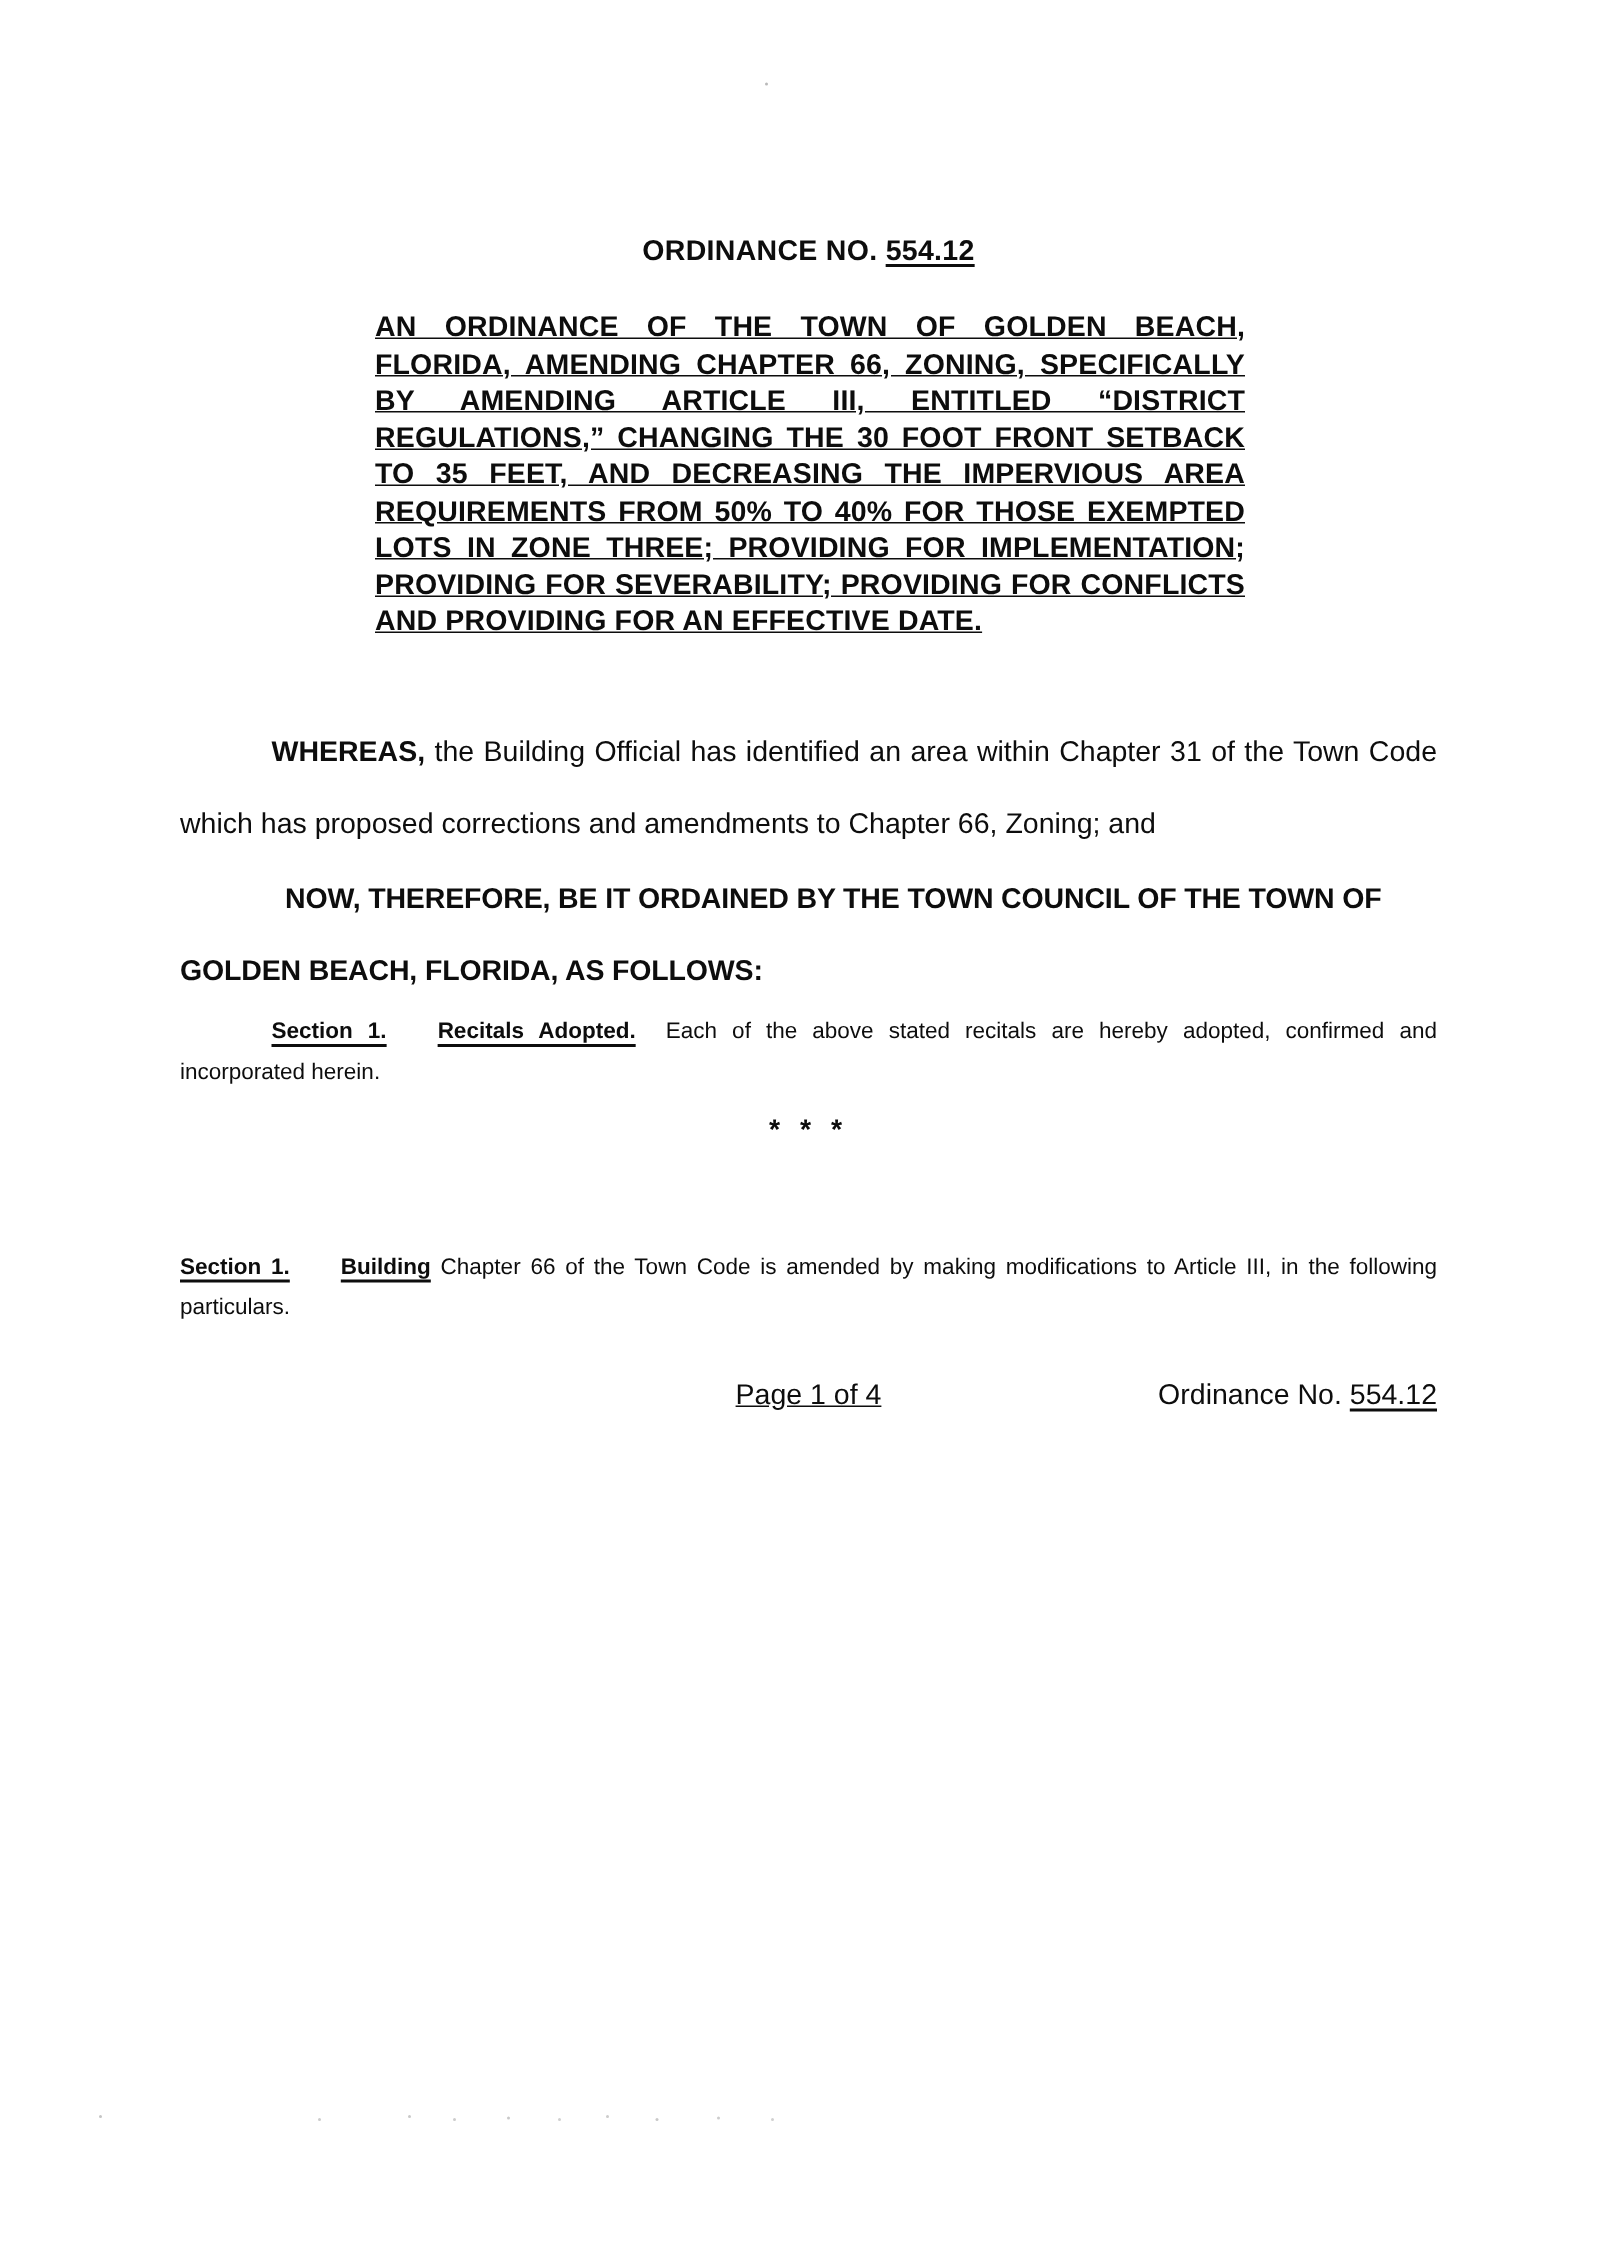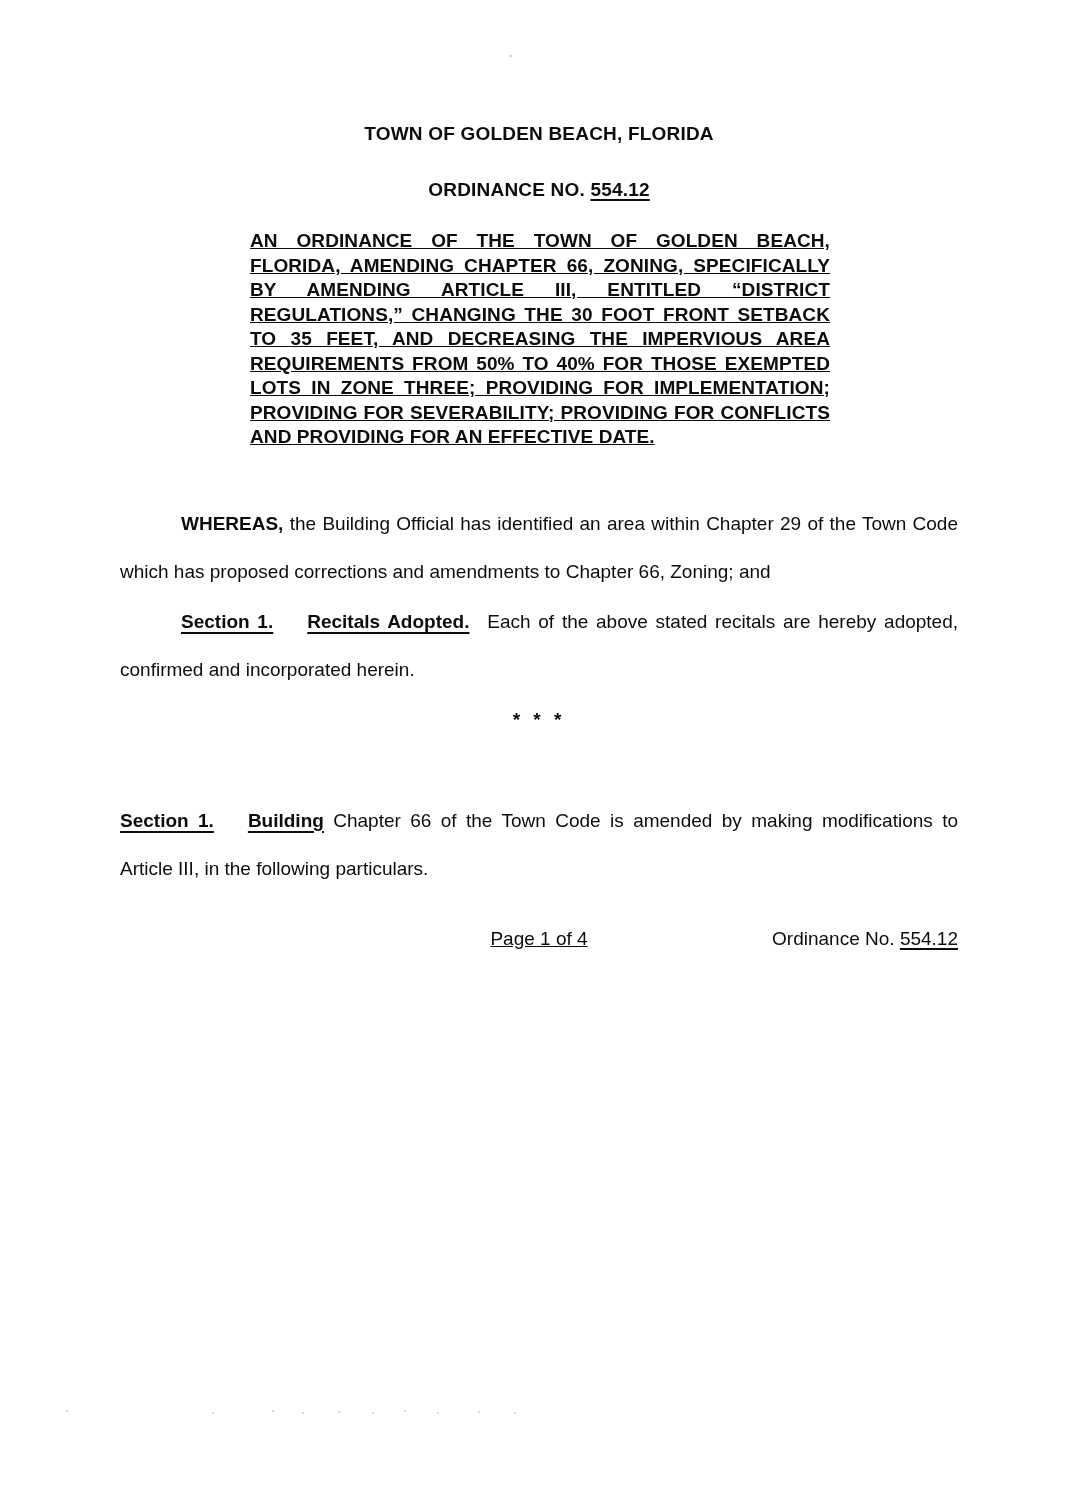--- a/index.html
+++ b/index.html
@@ -58,22 +58,22 @@
     margin: 2px 0 0 0;
     font-size: 19px;
     font-weight: bold;
     line-height: 48px;
     text-align: left;
     text-indent: 70px;
     letter-spacing: -0.1px;
   }
   .section-par {
     margin: 2px 0 0 0;
-    font-size: 19px;
-    line-height: 48px;
+    font-size: 15px;
+    line-height: 27px;
     text-align: justify;
   }
   .indent { text-indent: 61px; }
   .sec-label { font-weight: bold; text-decoration: underline; text-underline-offset: 4px; text-decoration-thickness: 2px; }
   .tab { display: inline-block; width: 34px; }
   .gap2 { display: inline-block; width: 10px; }
   .stars {
     margin: 2px 0 0 0;
     font-size: 19px;
     font-weight: bold;
@@ -113,30 +113,30 @@
   }
 </style>
 </head>
 <body>
 
 <div class="page">
   <div class="noise-top"></div>
 
   <div class="content">
 
-    <h1 class="title">TOWN OF GOLDEN BEACH, FLORIDA</h1>
 
     <div class="ord-heading"><span>ORDINANCE NO. </span><span class="u">554.12</span></div>
 
     <p class="caption">AN ORDINANCE OF THE TOWN OF GOLDEN BEACH, FLORIDA, AMENDING CHAPTER 66, ZONING, SPECIFICALLY BY AMENDING ARTICLE III, ENTITLED “DISTRICT REGULATIONS,” CHANGING THE 30 FOOT FRONT SETBACK TO 35 FEET, AND DECREASING THE IMPERVIOUS AREA REQUIREMENTS FROM 50% TO 40% FOR THOSE EXEMPTED LOTS IN ZONE THREE; PROVIDING FOR IMPLEMENTATION; PROVIDING FOR SEVERABILITY; PROVIDING FOR CONFLICTS AND PROVIDING FOR AN EFFECTIVE DATE.</p>
 
-    <p class="body-par first-body"><span class="b">WHEREAS,</span><span> the Building Official has identified an area within Chapter 29 of the Town Code which has proposed corrections and amendments to Chapter 66, Zoning; and</span></p>
+    <p class="body-par first-body"><span class="b">WHEREAS,</span><span> the Building Official has identified an area within Chapter 31 of the Town Code which has proposed corrections and amendments to Chapter 66, Zoning; and</span></p>
 
 
 
+    <p class="enacting">NOW, THEREFORE, BE IT ORDAINED BY THE TOWN COUNCIL OF THE TOWN OF GOLDEN BEACH, FLORIDA, AS FOLLOWS:</p>
 
     <p class="section-par indent"><span class="sec-label">Section 1.</span><span class="tab"></span><span class="sec-label">Recitals Adopted.</span><span class="gap2"></span><span> Each of the above stated recitals are hereby adopted, confirmed and incorporated herein.</span></p>
 
     <p class="stars">* * *</p>
 
     <p class="section-par sec-amend"><span class="sec-label">Section 1.</span><span class="tab"></span><span class="sec-label">Building</span><span> Chapter 66 of the Town Code is amended by making modifications to Article III, in the following particulars.</span></p>
 
     <div class="footer">
       <span class="page-num">Page 1 of 4</span>
       <span class="ord-ref"><span>Ordinance No. </span><span class="u-thin">554.12</span></span>

